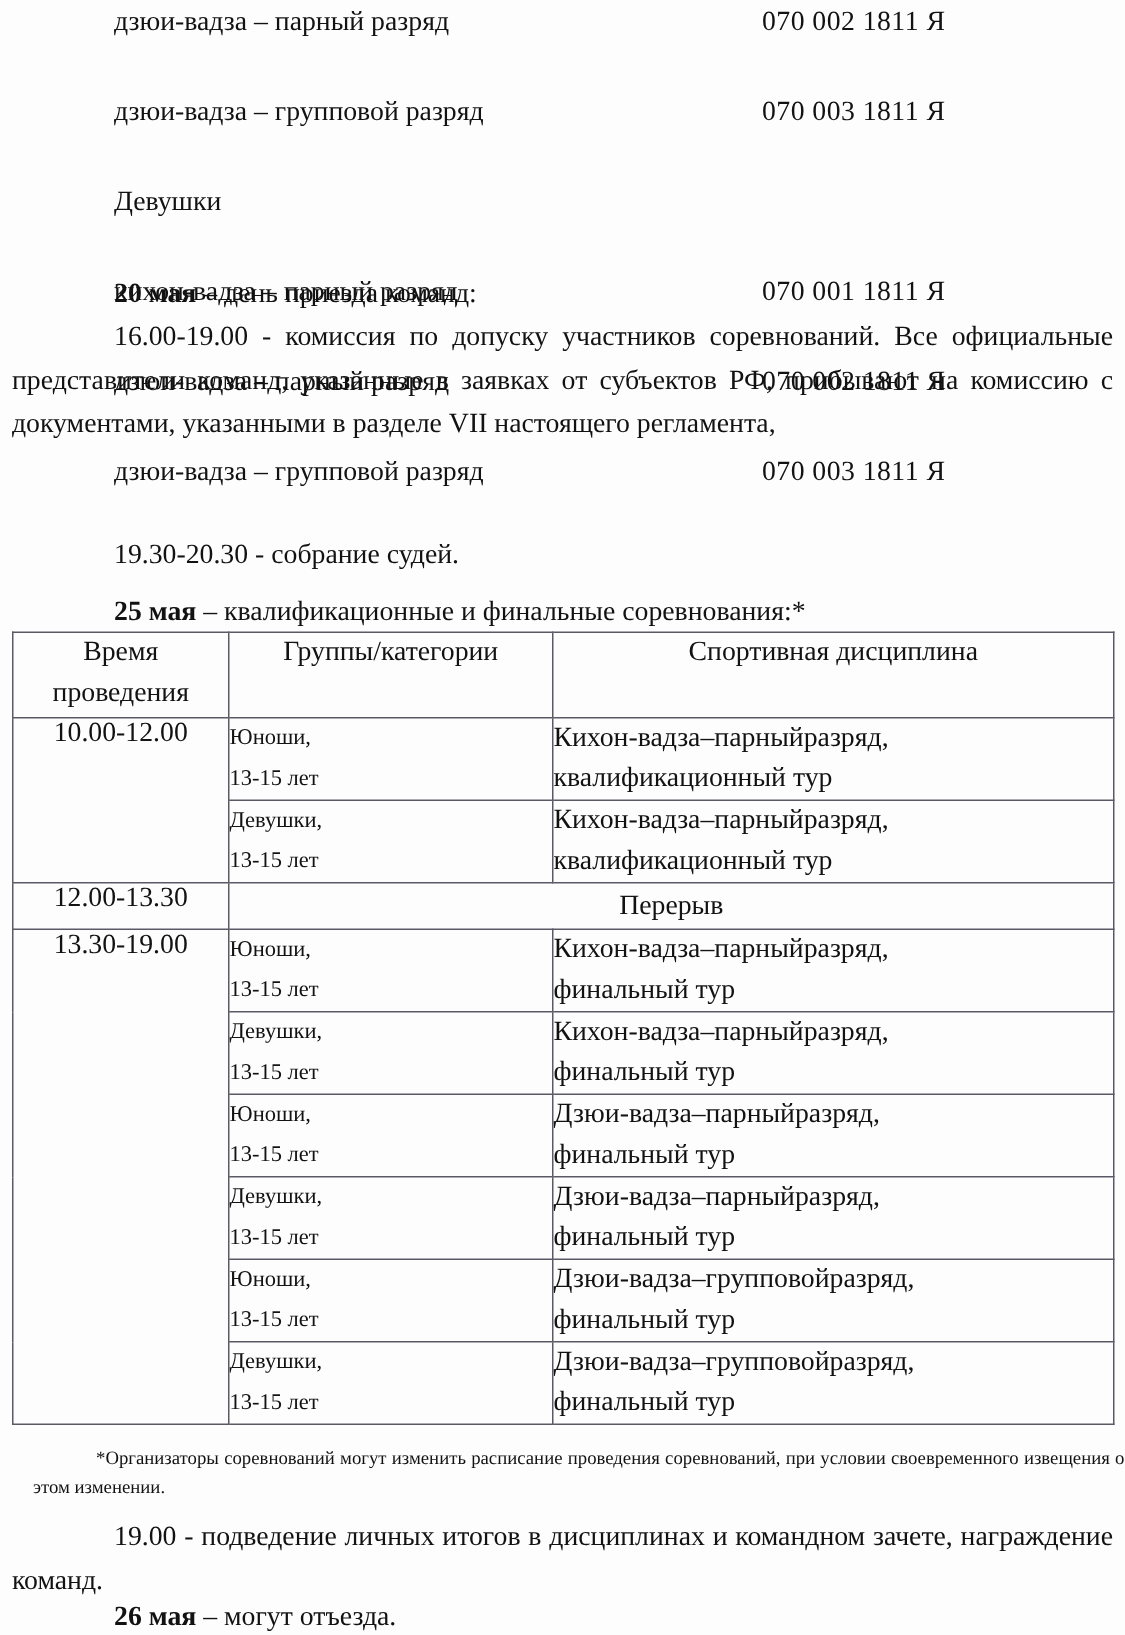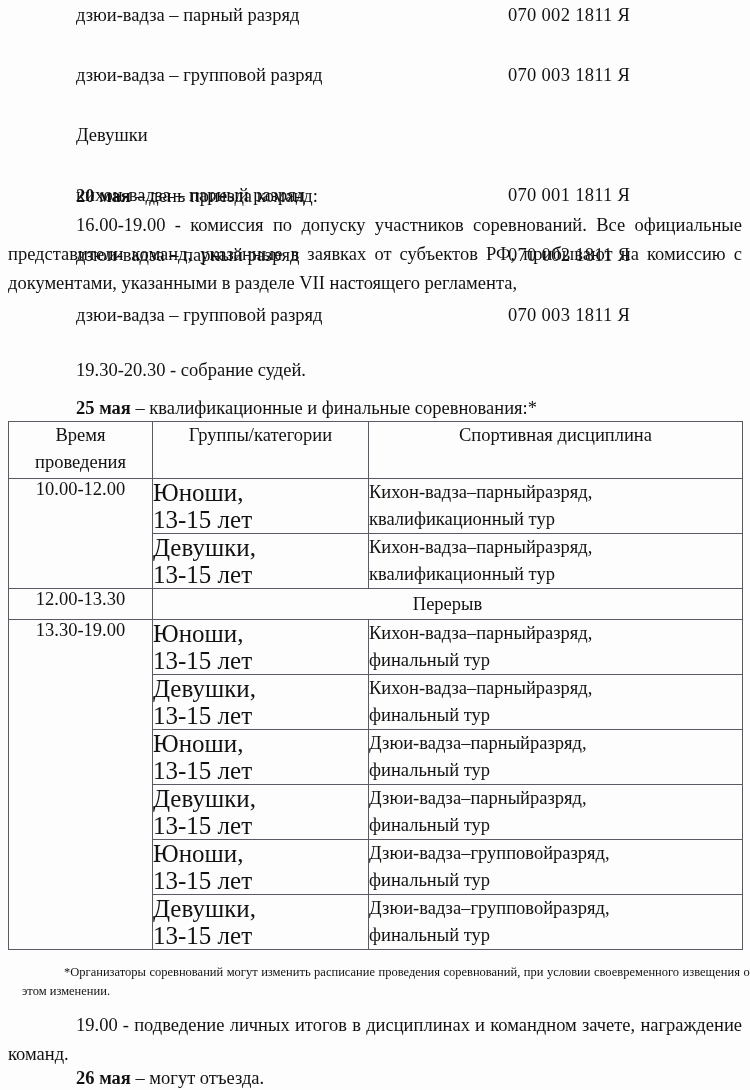--- a/index.html
+++ b/index.html
@@ -109,21 +109,21 @@
   th.hdr .l2 { display: block; }
 
   td.time-cell {
     text-align: center;
     vertical-align: middle;
     font-size: 18.5px;
   }
   td.group-cell {
     padding: 3px 0 4px 8px;
     line-height: 27px;
-    font-size: 25px;
+    font-size: 15px;
   }
   td.group-cell .l1,
   td.group-cell .l2 { display: block; white-space: nowrap; }
 
   td.disc-cell {
     padding: 3px 6px 4px 8px;
     line-height: 27px;
     font-size: 18.5px;
     text-align: justify;
     text-justify: inter-word;

